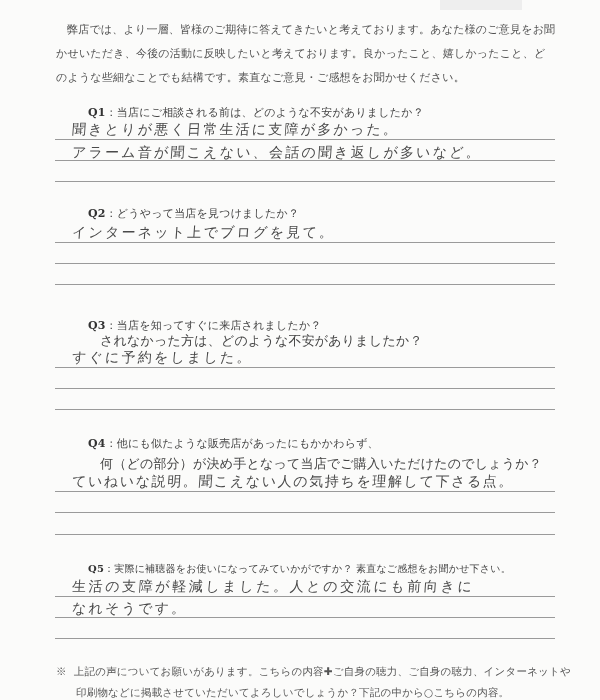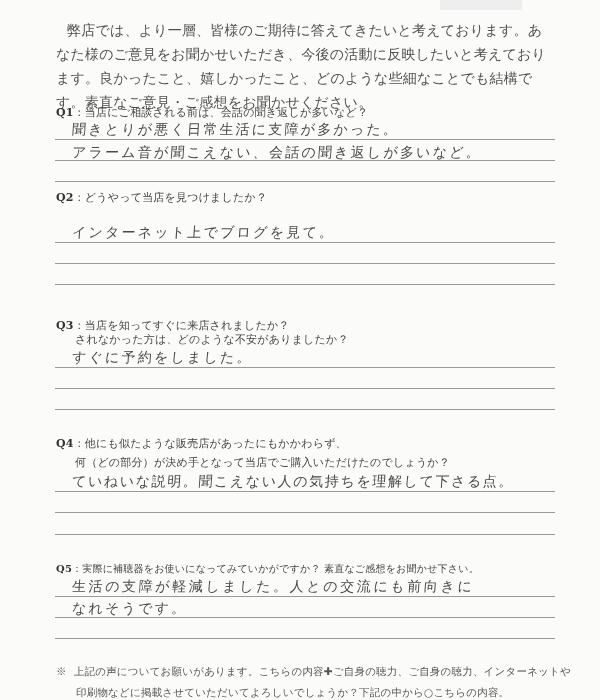--- a/index.html
+++ b/index.html
@@ -9,31 +9,31 @@
     font-family: "DejaVu Serif", "Liberation Serif", serif;
     color: #3a3a3a;
     position: relative;
   }
   .scan-tab {
     position: absolute; left: 440px; top: 0; width: 82px; height: 10px;
     background: #eeeeee;
   }
   .intro {
     position: absolute; left: 56px; top: 18px; width: 500px;
-    font-size: 14px; line-height: 24px; letter-spacing: 0.2px;
+    font-size: 11px; line-height: 24px; letter-spacing: 0.2px;
     color: #505050;
     text-indent: 11px;
   }
   .q-label {
     position: absolute; left: 56px; font-size: 11px; color: #444;
     white-space: nowrap; letter-spacing: 0.2px;
   }
-  .q-label .qn { font-weight: bold; color: #333; }
+  .q-label .qn { font-weight: bold; color: #333; margin-left: 32px; }
   .q-sub {
-    position: absolute; left: 75px; font-size: 11px; color: #444;
+    position: absolute; left: 100px; font-size: 13px; color: #444;
     white-space: nowrap; letter-spacing: 0.2px; text-align: right;
   }
   .rule {
     position: absolute; left: 55px; width: 500px; height: 1px;
     background: #9a9a9a;
   }
   .hand {
     position: absolute; left: 72px; white-space: nowrap;
     font-family: "DejaVu Sans", "Liberation Sans", sans-serif;
     font-size: 14px; color: #4a4a4a; letter-spacing: 2.2px;
@@ -45,29 +45,29 @@
   }
 </style>
 </head>
 <body>
 
 <div class="scan-tab"></div>
 
 <div class="intro">弊店では、より一層、皆様のご期待に答えてきたいと考えております。あなた様のご意見をお聞かせいただき、今後の活動に反映したいと考えております。良かったこと、嬉しかったこと、どのような些細なことでも結構です。素直なご意見・ご感想をお聞かせください。</div>
 
 <div class="q-label" style="top:105px">
-  <span class="qn">Q1</span><span>：当店にご相談される前は、会話の聞き返しが多いなど？</span>
+  <span class="qn">Q1</span><span>：当店にご相談される前は、どのような不安がありましたか？</span>
 </div>
 <div class="hand" style="top:121px">聞きとりが悪く日常生活に支障が多かった。</div>
 <div class="rule" style="top:139px"></div>
 <div class="hand" style="top:144px">アラーム音が聞こえない、会話の聞き返しが多いなど。</div>
 <div class="rule" style="top:160px"></div>
 <div class="rule" style="top:181px"></div>
 
-<div class="q-label" style="top:190px">
+<div class="q-label" style="top:206px">
   <span class="qn">Q2</span><span>：どうやって当店を見つけましたか？</span>
 </div>
 <div class="hand" style="top:224px">インターネット上でブログを見て。</div>
 <div class="rule" style="top:242px"></div>
 <div class="rule" style="top:263px"></div>
 <div class="rule" style="top:284px"></div>
 
 <div class="q-label" style="top:318px">
   <span class="qn">Q3</span><span>：当店を知ってすぐに来店されましたか？</span>
 </div>

